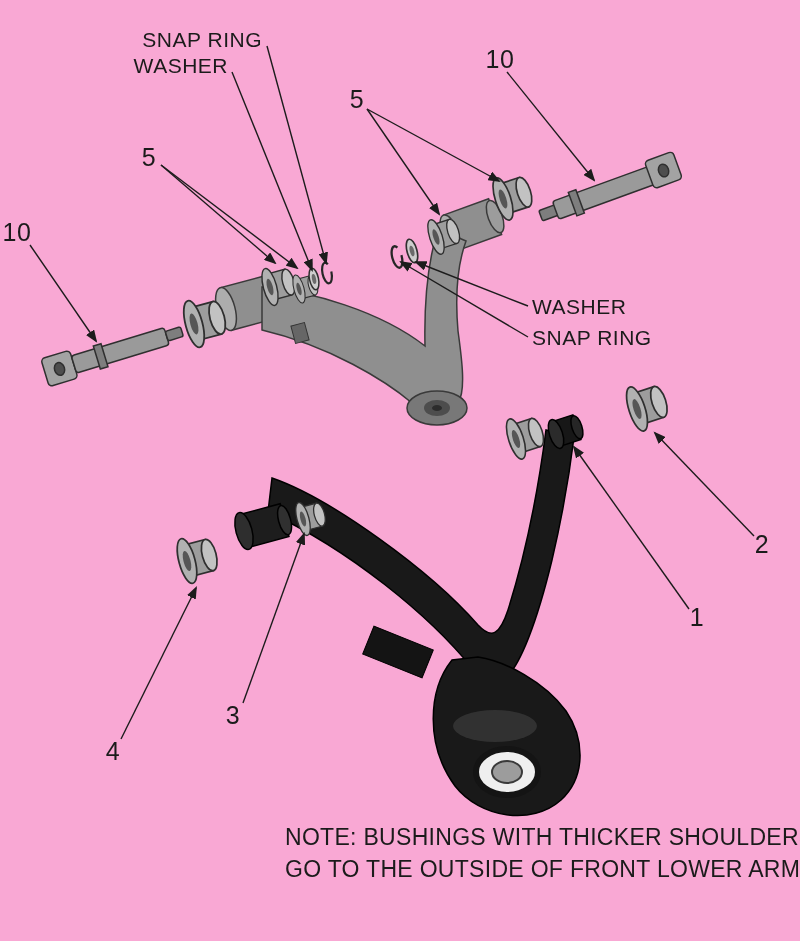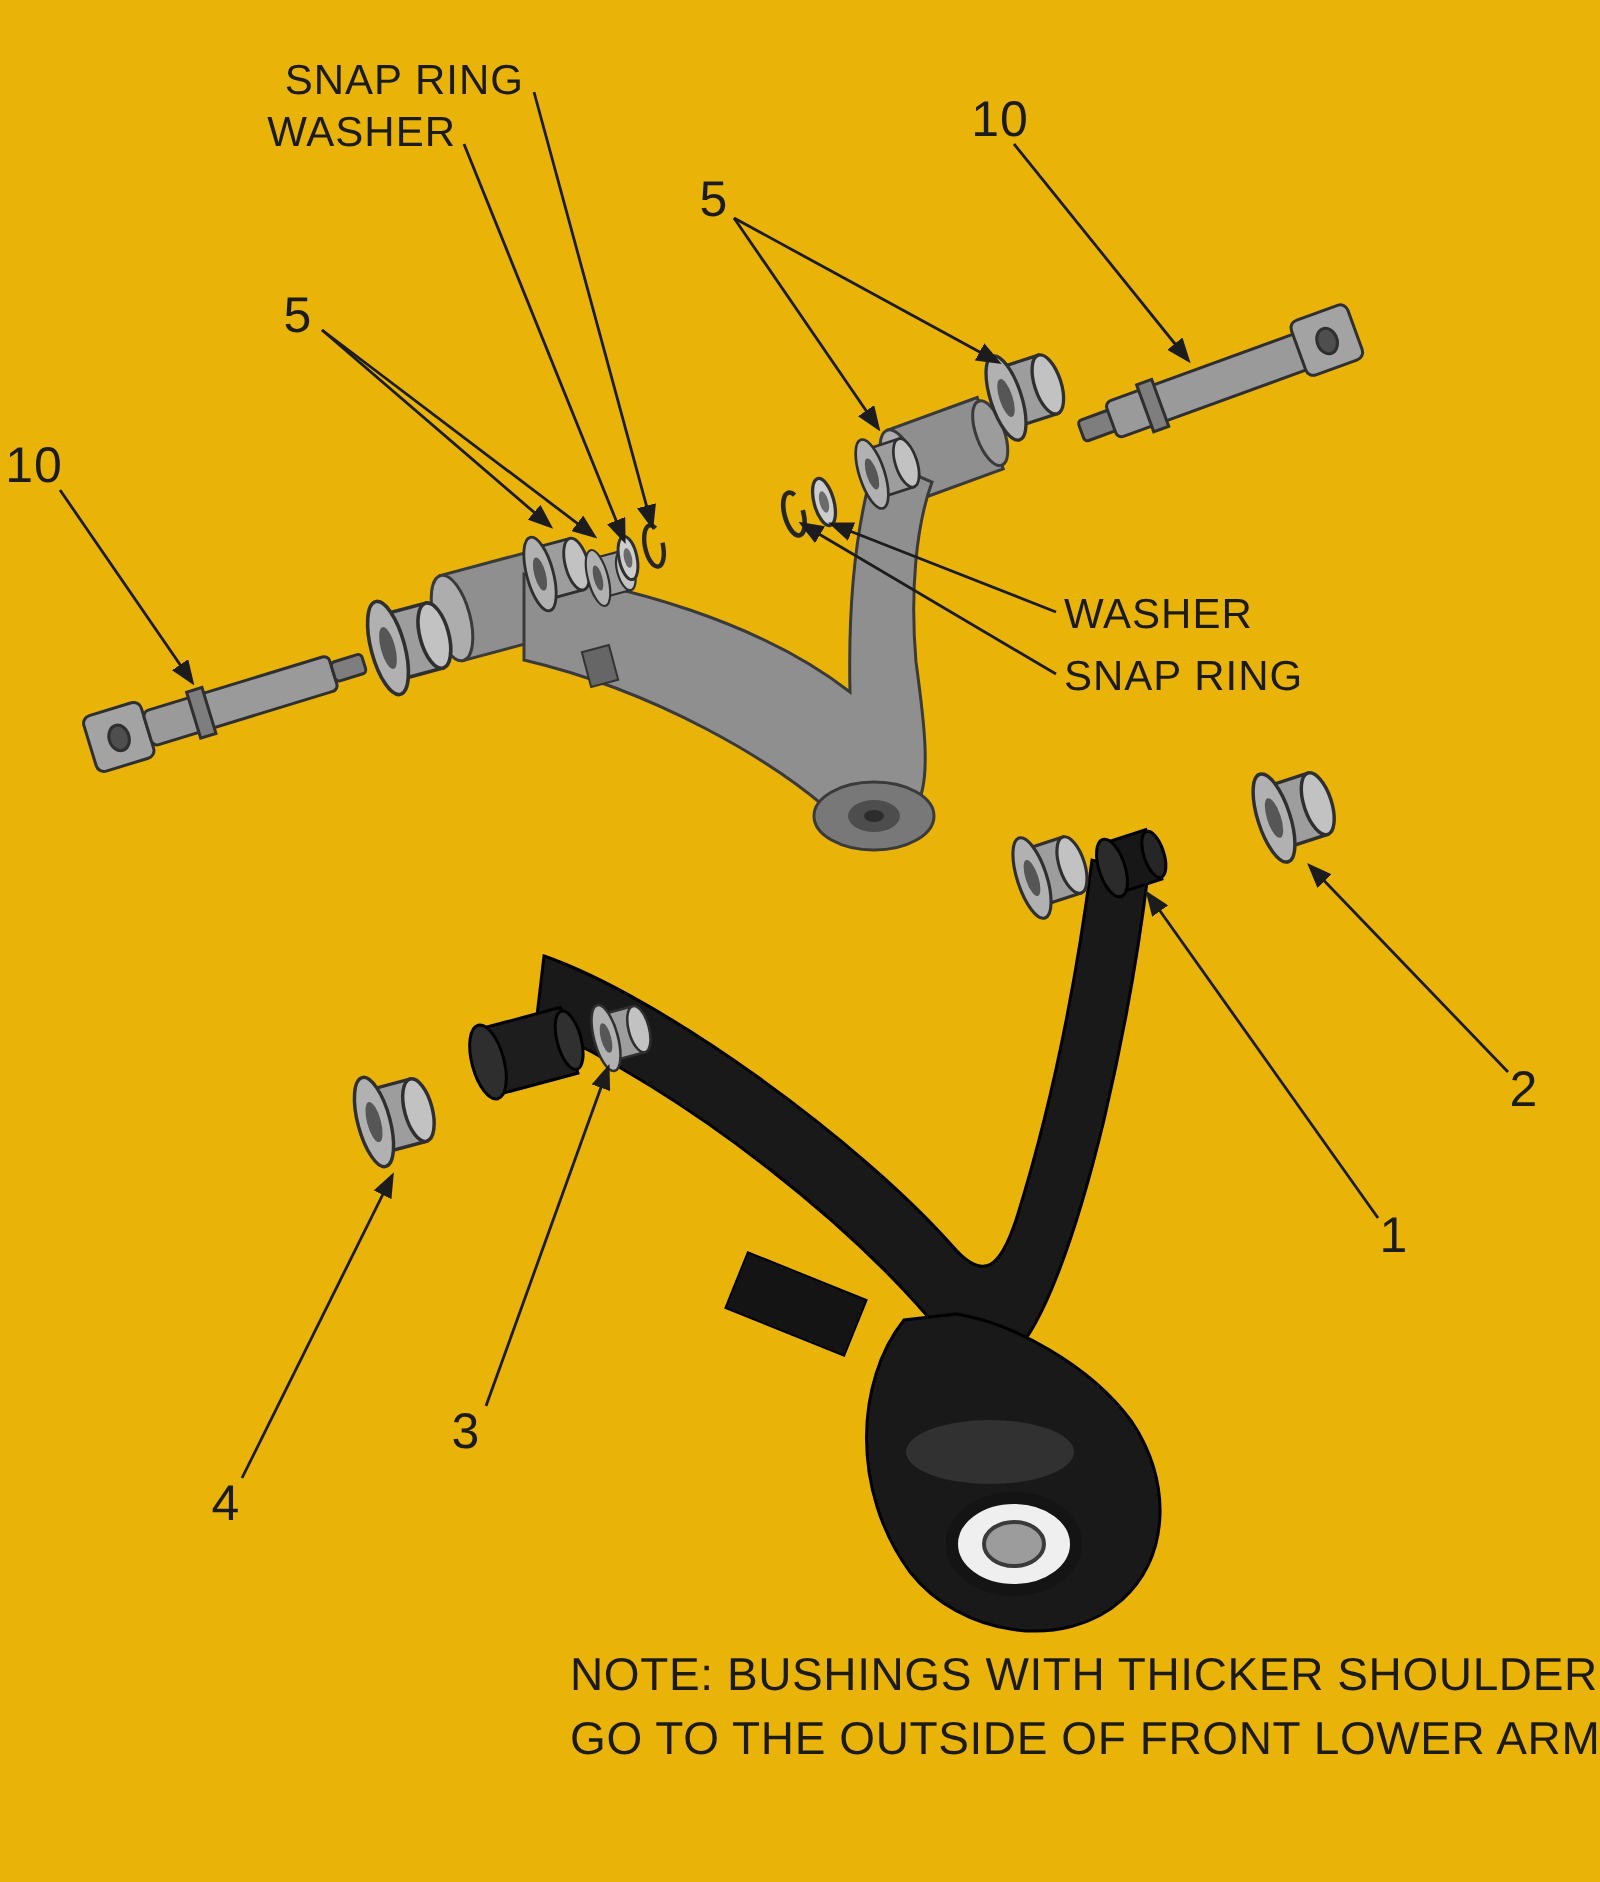--- a/index.html
+++ b/index.html
@@ -1,16 +1,16 @@
 <!DOCTYPE html>
 <html><head>
 <meta charset="utf-8">
 <style>
   html,body{margin:0;padding:0;background:#ffffff;}
-  .stage{position:relative;width:800px;height:941px;background:#eab308;overflow:hidden;}
+  .stage{position:relative;width:800px;height:941px;background:#f9a8d4;overflow:hidden;}
   svg{display:block;}
   .leader{stroke:#1c1c1c;stroke-width:1.4;fill:none;}
   .callout-text{font-family:"Liberation Sans",sans-serif;fill:#1b1b1b;}
   .t-word{font-size:21px;letter-spacing:.5px;}
   .t-num{font-size:25px;letter-spacing:.5px;}
   .t-note{font-size:23px;letter-spacing:.3px;}
   .outline{stroke:#2f2f2f;stroke-width:1.5;}
   .arm-outline{stroke:#3a3a3a;stroke-width:1.5;}
   .dark-outline{stroke:#000000;stroke-width:1.5;}
 </style>

